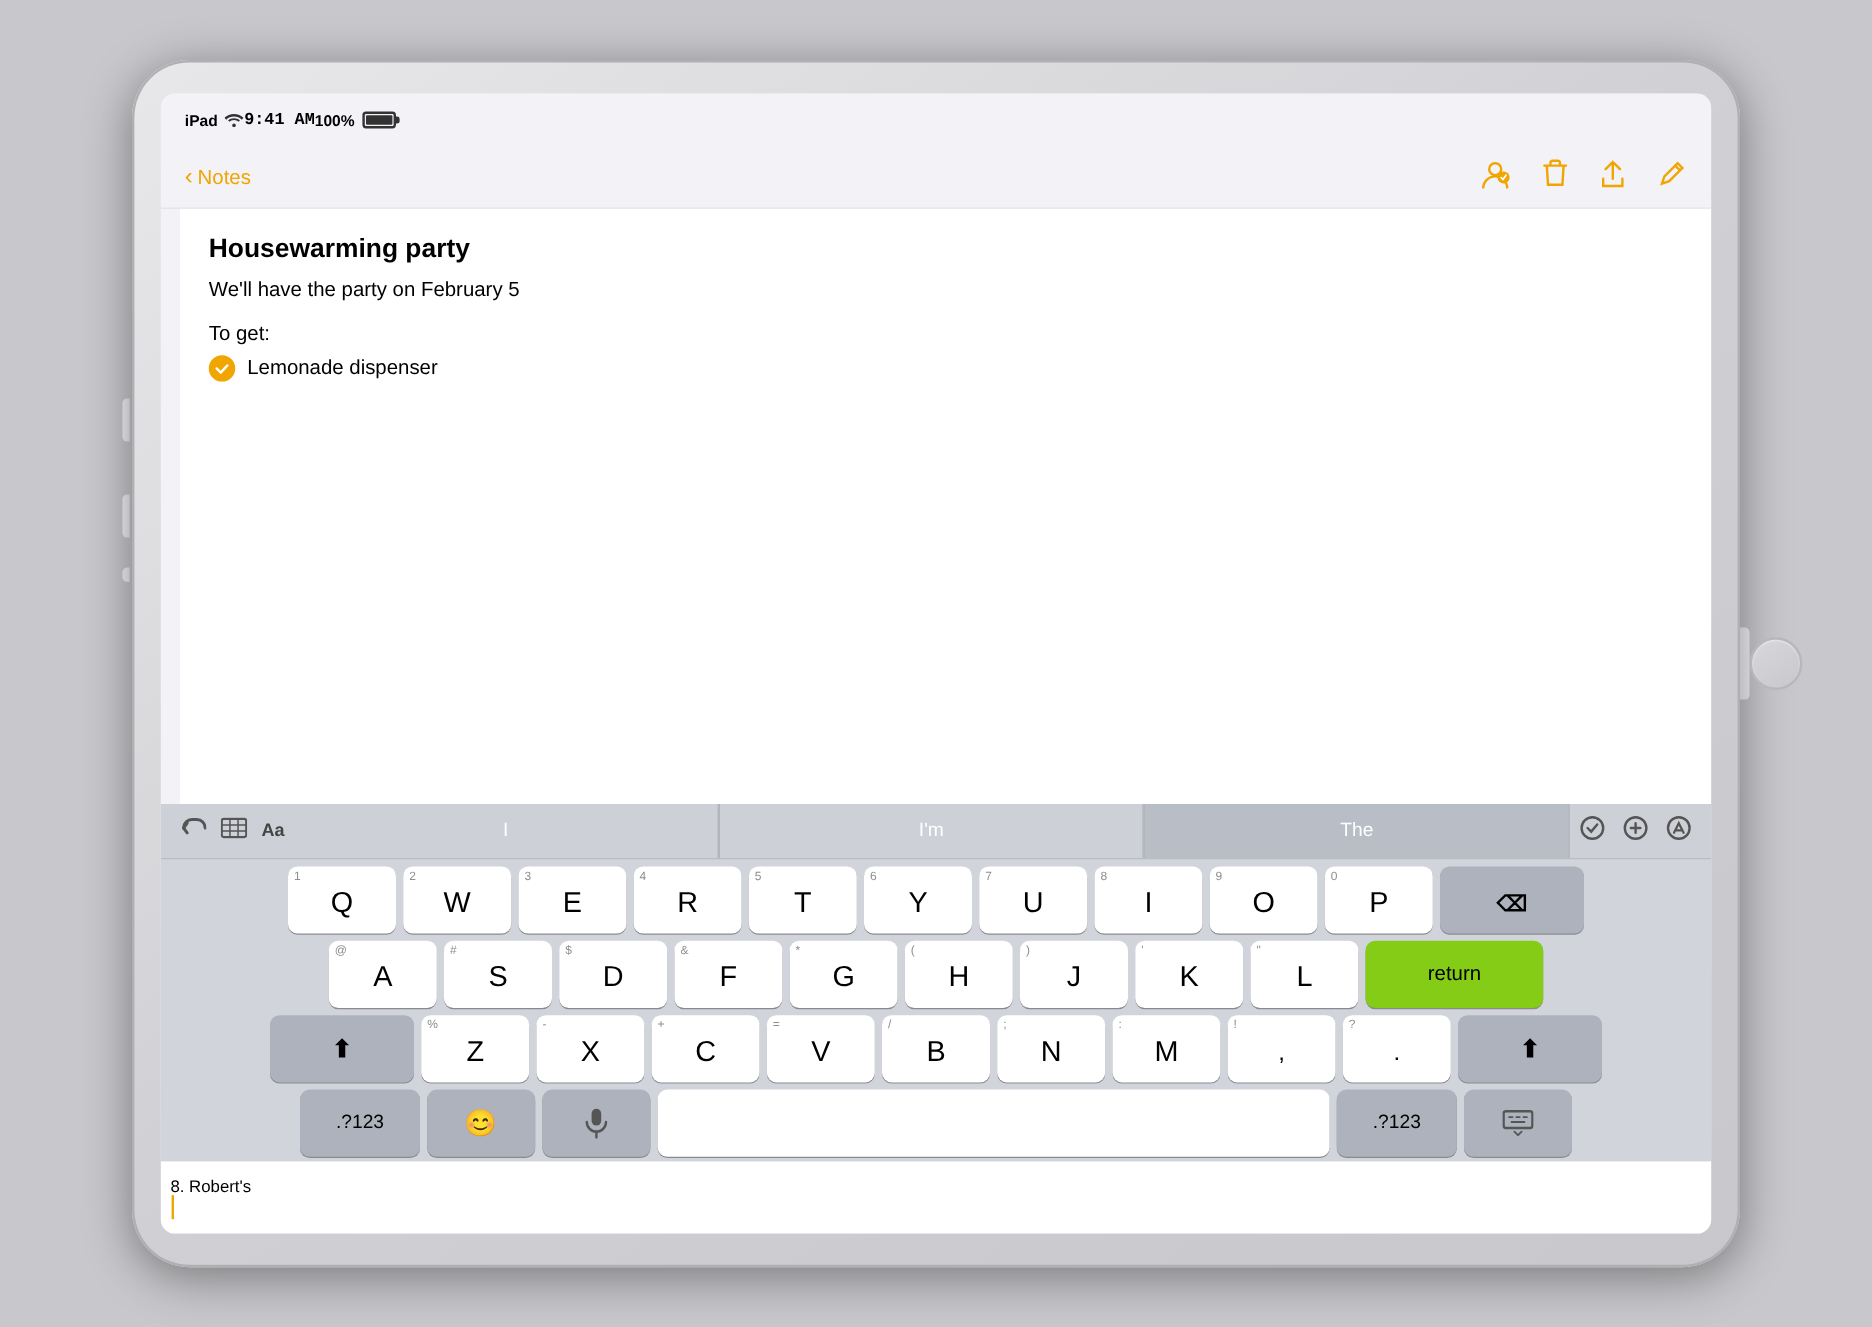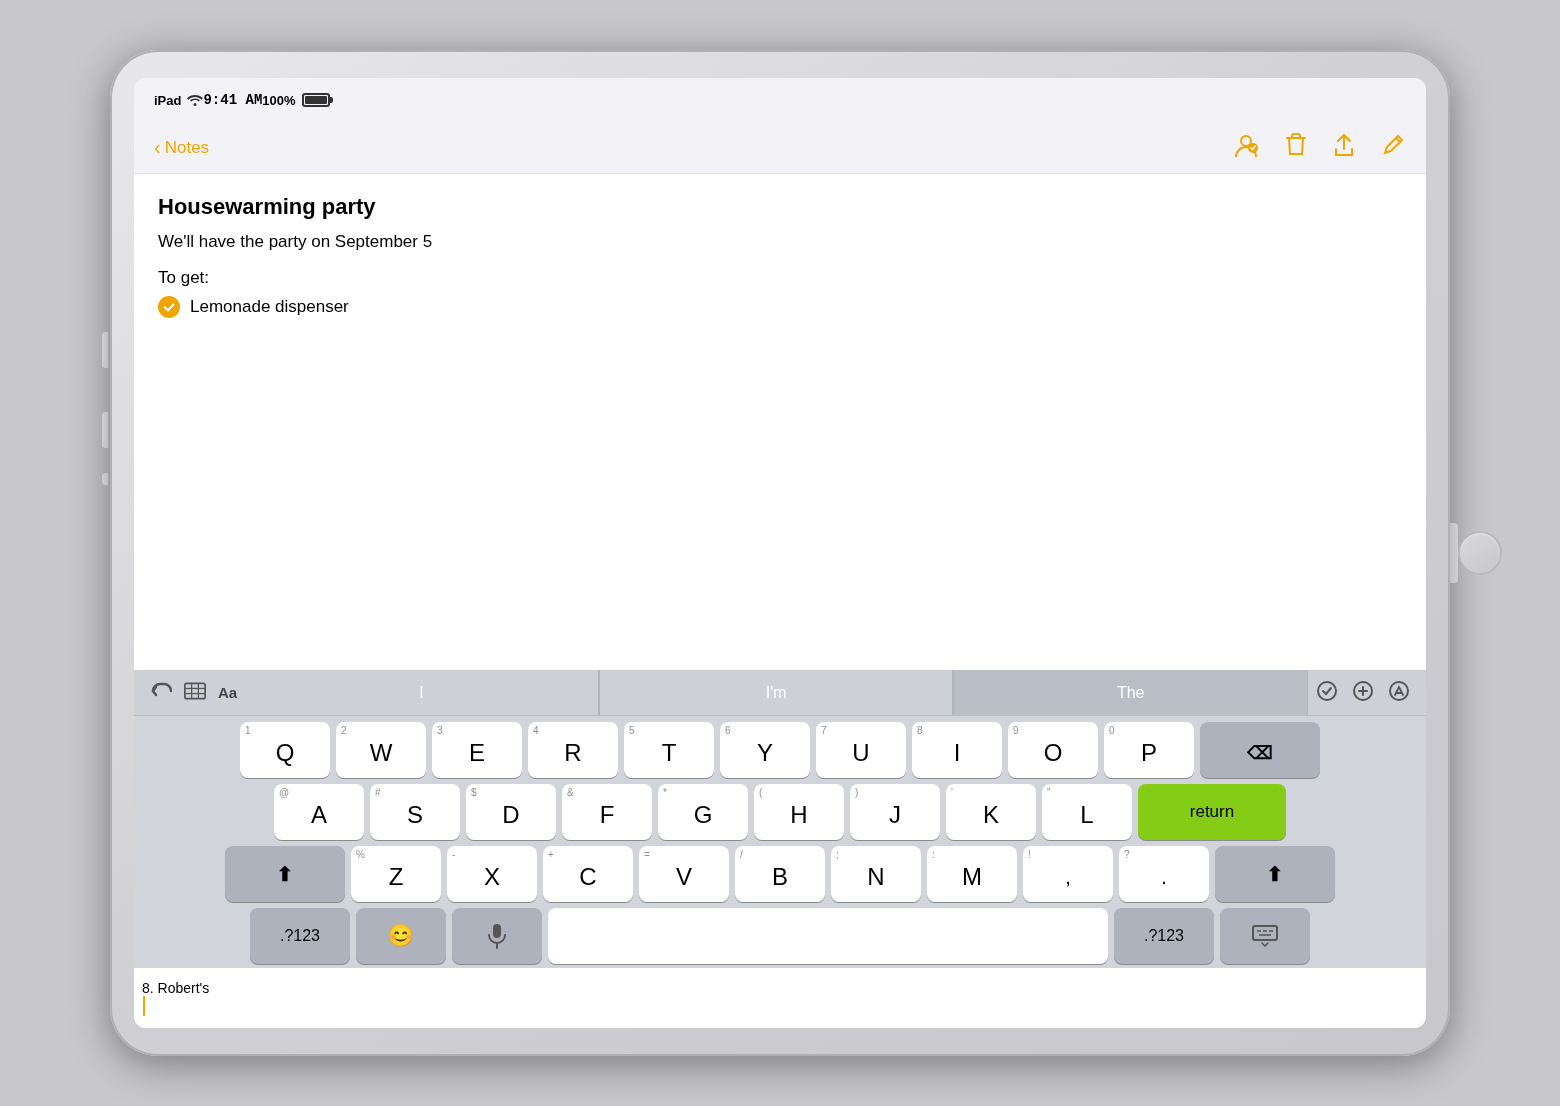--- a/index.html
+++ b/index.html
@@ -135,20 +135,21 @@
       font-size: 22px;
       cursor: pointer;
     }
 
     
     .note-content {
       flex: 1;
       padding: 20px 24px 0 24px;
       background: #fff;
       overflow: hidden;
+      margin-left: 16px;
     }
 
     .note-title {
       font-size: 22px;
       font-weight: 700;
       color: #000;
       margin-bottom: 12px;
     }
 
     .note-body {
@@ -509,21 +510,21 @@
           <svg width="26" height="26" viewBox="0 0 26 26" fill="none">
             <path d="M5 21l2-6L18 4l4 4-11 11-6 2z" stroke="#f0a500" stroke-width="2" stroke-linecap="round"></path>
             <path d="M16 6l4 4" stroke="#f0a500" stroke-width="2"></path>
           </svg>
         </span>
       </div>
     </div>
 
     <div class="note-content">
       <div class="note-title">Housewarming party</div>
-      <div class="note-body">We'll have the party on September 5</div>
+      <div class="note-body">We'll have the party on February 5</div>
       <div class="note-section-label">To get:</div>
       <div class="note-checklist-item">
         <div class="check-circle">
           <svg viewBox="0 0 14 14" fill="none">
             <path d="M2.5 7l3.5 3.5 5.5-6" stroke="white" stroke-width="2" stroke-linecap="round" stroke-linejoin="round"></path>
           </svg>
         </div>
         <span>Lemonade dispenser</span>
       </div>
     </div>

